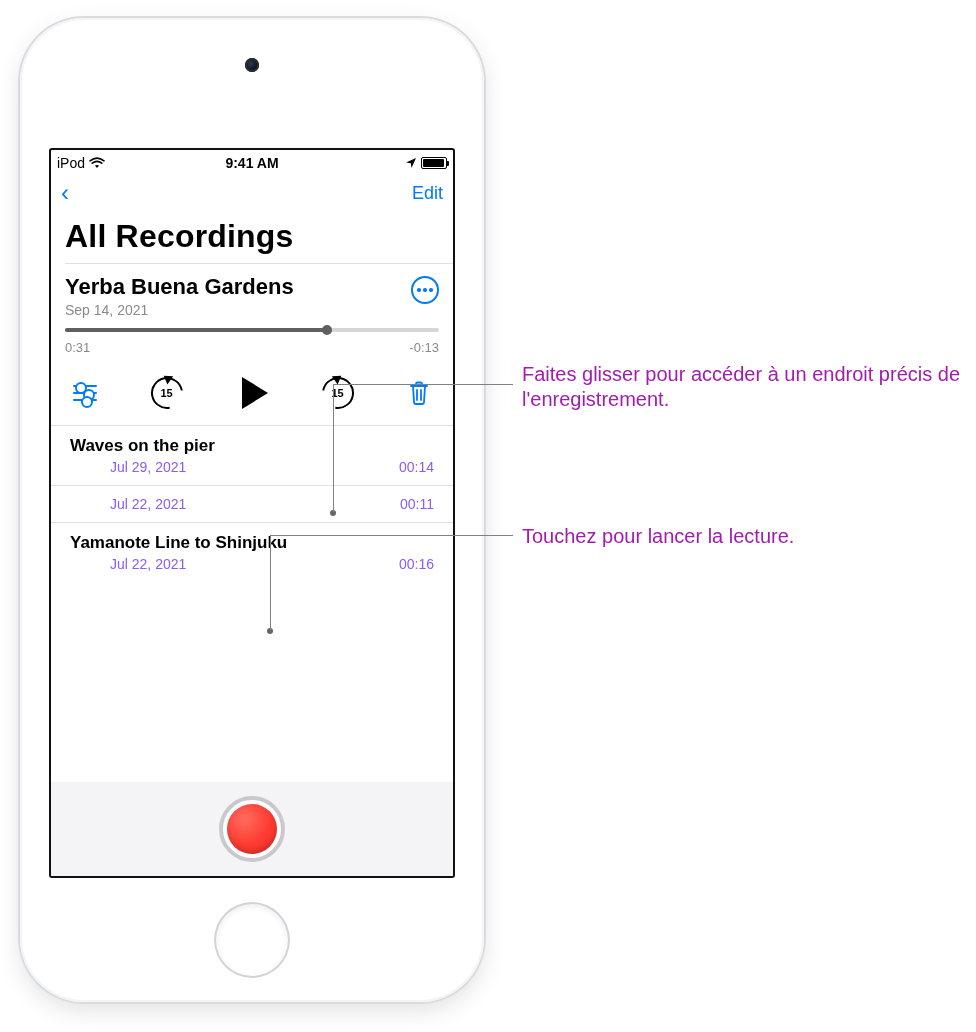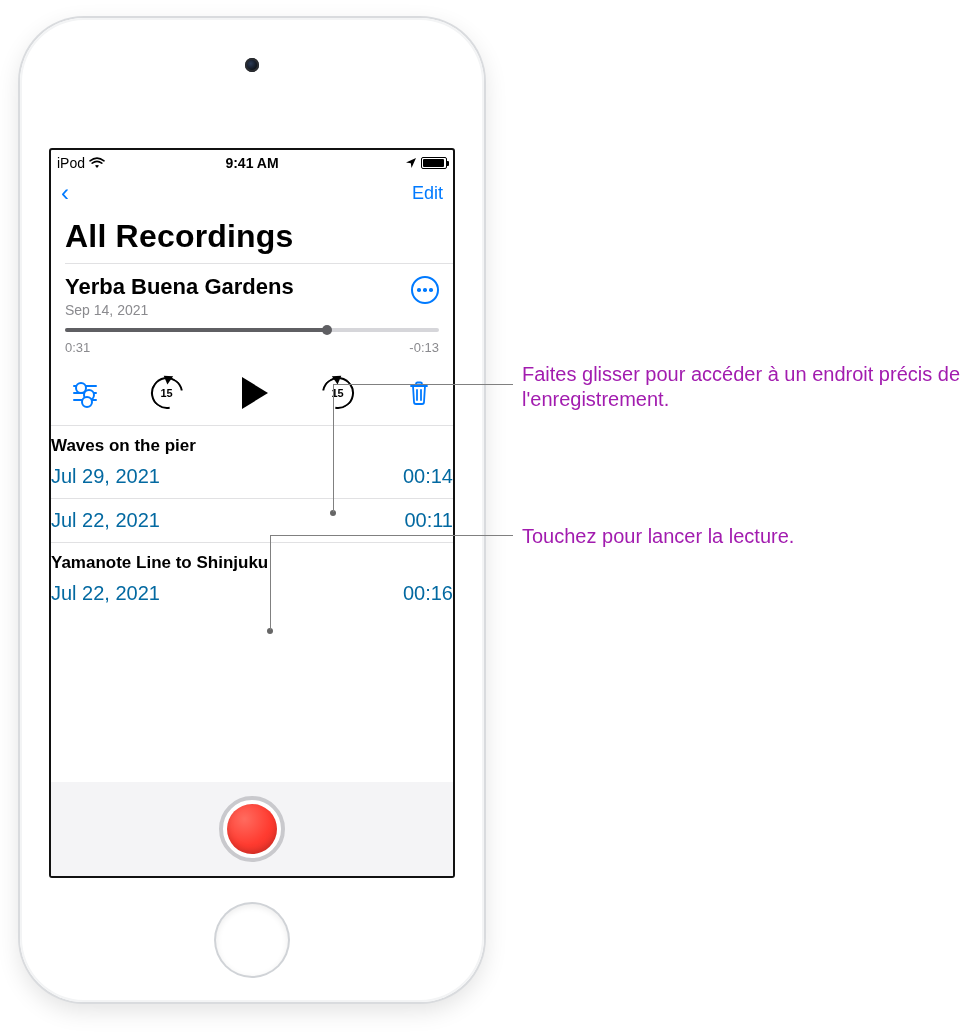--- a/index.html
+++ b/index.html
@@ -88,23 +88,23 @@
   .skip.fw .arc { border-left-color:transparent; transform: rotate(-35deg);}
   .skip.fw .arrow { top:-3px; right:11px; border-left:5px solid transparent;border-right:5px solid transparent;border-bottom:8px solid #000; transform:rotate(55deg);}
   .sliders-icon { width:24px; display:flex; flex-direction:column; gap:5px;}
   .sliders-icon .row { height:2px; background:#007aff; position:relative; border-radius:1px;}
   .sliders-icon .row::after{content:"";position:absolute; top:-3px; width:8px;height:8px; border:2px solid #007aff; background:#fff; border-radius:50%;}
   .sliders-icon .r1::after{ left:2px;}
   .sliders-icon .r2::after{ right:2px;}
   .sliders-icon .r3::after{ left:8px;}
   .trash svg { width:24px; height:26px; stroke:#007aff; stroke-width:1.8; fill:none; stroke-linecap:round; stroke-linejoin:round;}
   
-  .item { padding: 10px 0; border-bottom:1px solid #e1e1e3; display:flex; flex-direction:column; gap:9px;}
+  .item { padding: 10px 19px; border-bottom:1px solid #e1e1e3; display:flex; flex-direction:column; gap:3px;}
   .item .t { font-size:17px; font-weight:600; }
-  .item .row2 { display:flex; justify-content:space-between; font-size:20px; color:#0369a1;}
+  .item .row2 { display:flex; justify-content:space-between; font-size:14px; color:#8b5cf6;margin-left:40px;}
   
   .rec-area { position:absolute; left:0; right:0; bottom:0; height:94px; background:#f4f4f6; display:flex; align-items:center; justify-content:center;}
   .rec-btn {
     width:66px; height:66px; border-radius:50%; background:#fff;
     border:4px solid #c9c9cd; display:flex; align-items:center; justify-content:center;
   }
   .rec-btn .dot { width:50px; height:50px; border-radius:50%;
     background: radial-gradient(circle at 35% 30%, #ff6b5f 0%, #ff3b30 55%, #e22f25 100%);
     box-shadow: inset 0 -3px 6px rgba(0,0,0,.15);
   }

